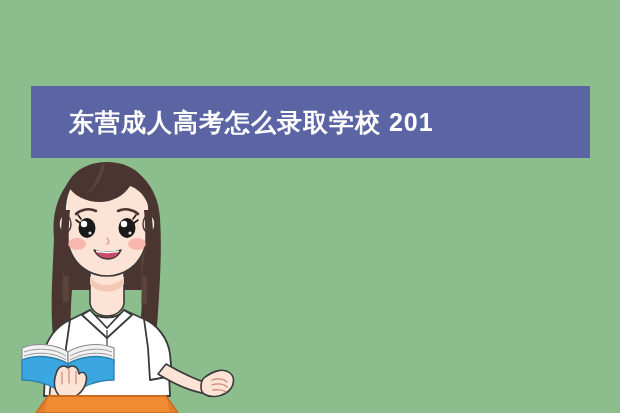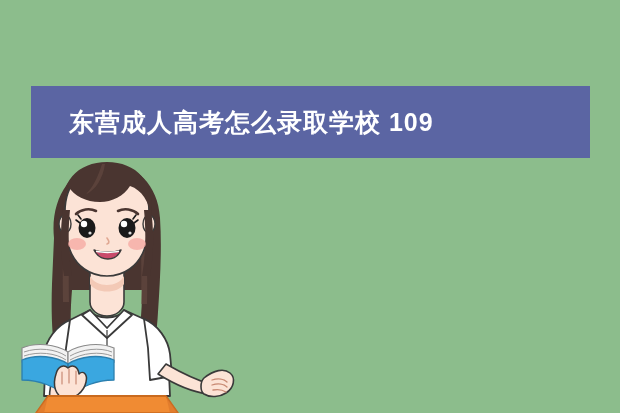--- a/index.html
+++ b/index.html
@@ -55,21 +55,21 @@
   }
 </style>
 </head>
 <body>
 
 <div id="canvas">
 
   <div id="background"></div>
 
   <div id="title-banner">
-    <div id="title-text">东营成人高考怎么录取学校 109</div>
+    <div id="title-text">东营成人高考怎么录取学校 201</div>
   </div>
 
   <div id="illustration">
     <svg viewBox="0 0 250 261" xmlns="http://www.w3.org/2000/svg">
 
       <path d="M46 86 C42 48 62 16 93 12 C124 8 150 30 152 66 C154 96 152 130 150 160 C149 180 146 196 143 206 L128 206 C132 184 134 160 134 138 L64 138 C62 162 62 186 66 206 L48 206 C44 188 43 160 44 132 Z" fill="#4a3530"></path>
 
       <path d="M60 40 C56 70 54 110 55 150 L61 150 C60 110 62 70 66 42 Z" fill="#6b4f45" opacity="0.55"></path>
       <path d="M132 40 C138 70 140 110 139 152 L133 152 C134 112 133 70 128 42 Z" fill="#6b4f45" opacity="0.5"></path>
 

